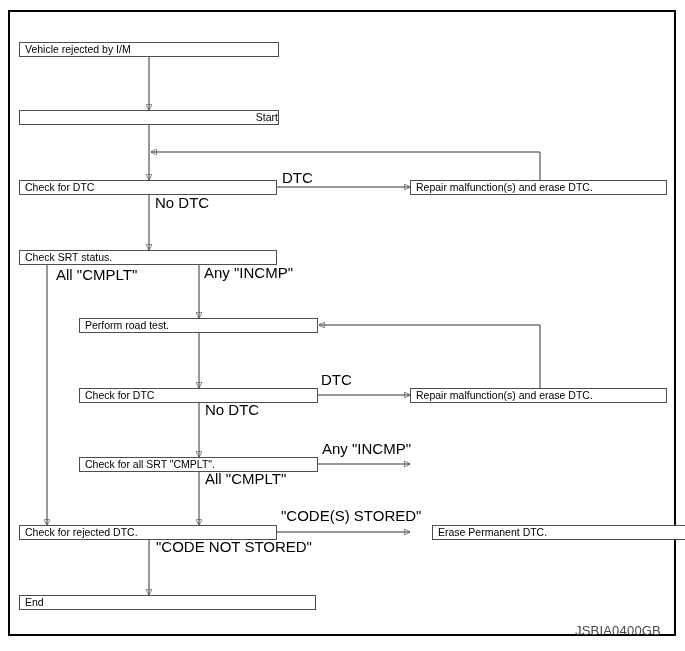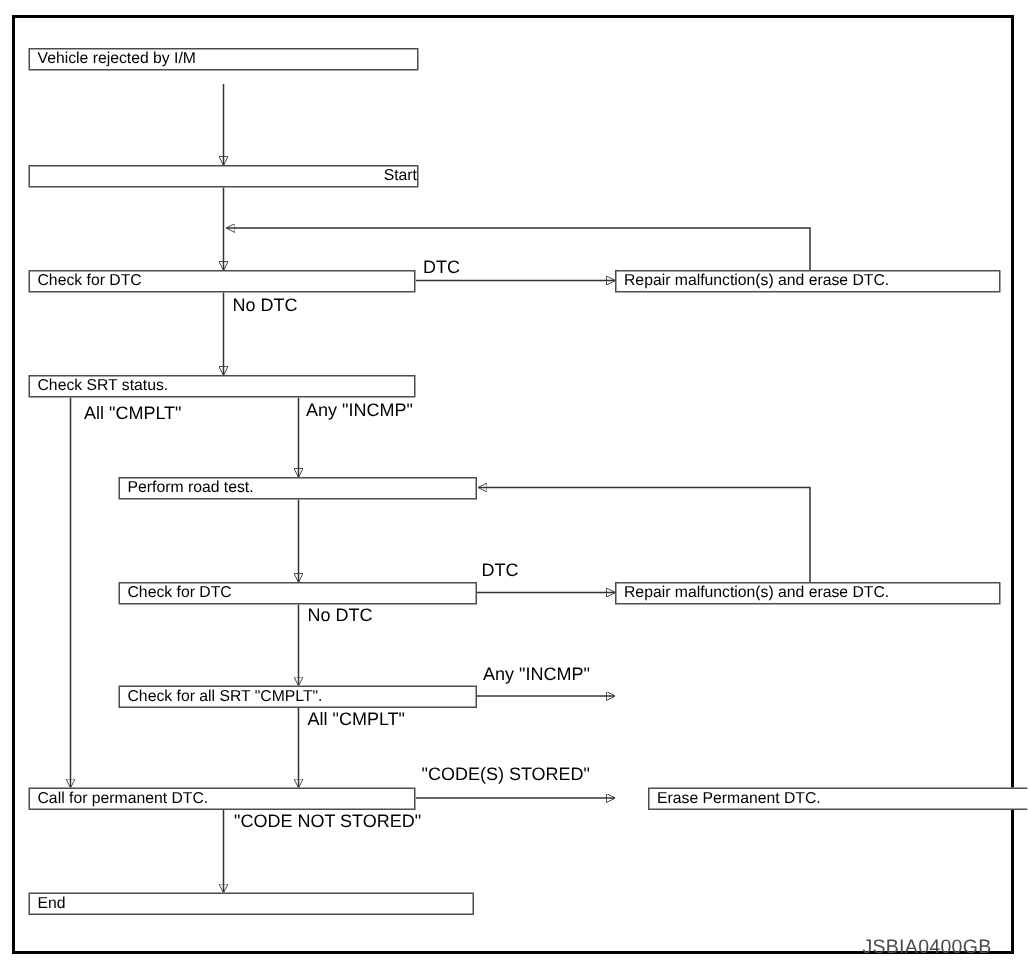--- a/index.html
+++ b/index.html
@@ -44,27 +44,27 @@
     background: #ffffff;
     font-size: 10.5px;
     line-height: 12px;
     color: #000000;
     padding-left: 5px;
     white-space: nowrap;
     overflow: hidden;
   }
   .edge-label {
     position: absolute;
-    font-size: 12px;
+    font-size: 15px;
     line-height: 12px;
     color: #000000;
     white-space: nowrap;
   }
   
-  .n-vehicle-rejected { left: 19px;  top: 32px;  width: 260px; }
+  .n-vehicle-rejected { left: 19px;  top: 42px;  width: 260px; }
   .n-start            { left: 19px;  top: 110px; width: 260px; text-align: right; }
   .n-check-dtc-1      { left: 19px;  top: 180px; width: 258px; }
   .n-repair-1         { left: 410px; top: 180px; width: 257px; }
   .n-check-srt        { left: 19px;  top: 250px; width: 258px; }
   .n-road-test        { left: 79px;  top: 318px; width: 239px; }
   .n-check-dtc-2      { left: 79px;  top: 388px; width: 239px; }
   .n-repair-2         { left: 410px; top: 388px; width: 257px; }
   .n-check-all-srt    { left: 79px;  top: 457px; width: 239px; }
   .n-call-tech-line   { left: 410px; top: 457px; width: 257px; }
   .n-check-permanent  { left: 19px;  top: 525px; width: 258px; }
@@ -122,21 +122,21 @@
 
   <div class="node n-vehicle-rejected">Vehicle rejected by I/M</div>
   <div class="node n-start">Start</div>
   <div class="node n-check-dtc-1">Check for DTC</div>
   <div class="node n-repair-1">Repair malfunction(s) and erase DTC.</div>
   <div class="node n-road-test">Perform road test.</div>
   <div class="node n-check-srt">Check SRT status.</div>
   <div class="node n-check-dtc-2">Check for DTC</div>
   <div class="node n-repair-2">Repair malfunction(s) and erase DTC.</div>
   <div class="node n-check-all-srt">Check for all SRT "CMPLT".</div>
-  <div class="node n-check-permanent">Call for permanent DTC.</div>
+  <div class="node n-check-permanent">Check for rejected DTC.</div>
   <div class="node n-erase-permanent">Erase Permanent DTC.</div>
   <div class="node n-end">End</div>
 
   <div class="edge-label el-dtc-1">DTC</div>
   <div class="edge-label el-no-dtc-1">No DTC</div>
   <div class="edge-label el-all-cmplt-1">All "CMPLT"</div>
   <div class="edge-label el-any-incmp-1">Any "INCMP"</div>
   <div class="edge-label el-dtc-2">DTC</div>
   <div class="edge-label el-no-dtc-2">No DTC</div>
   <div class="edge-label el-any-incmp-2">Any "INCMP"</div>

